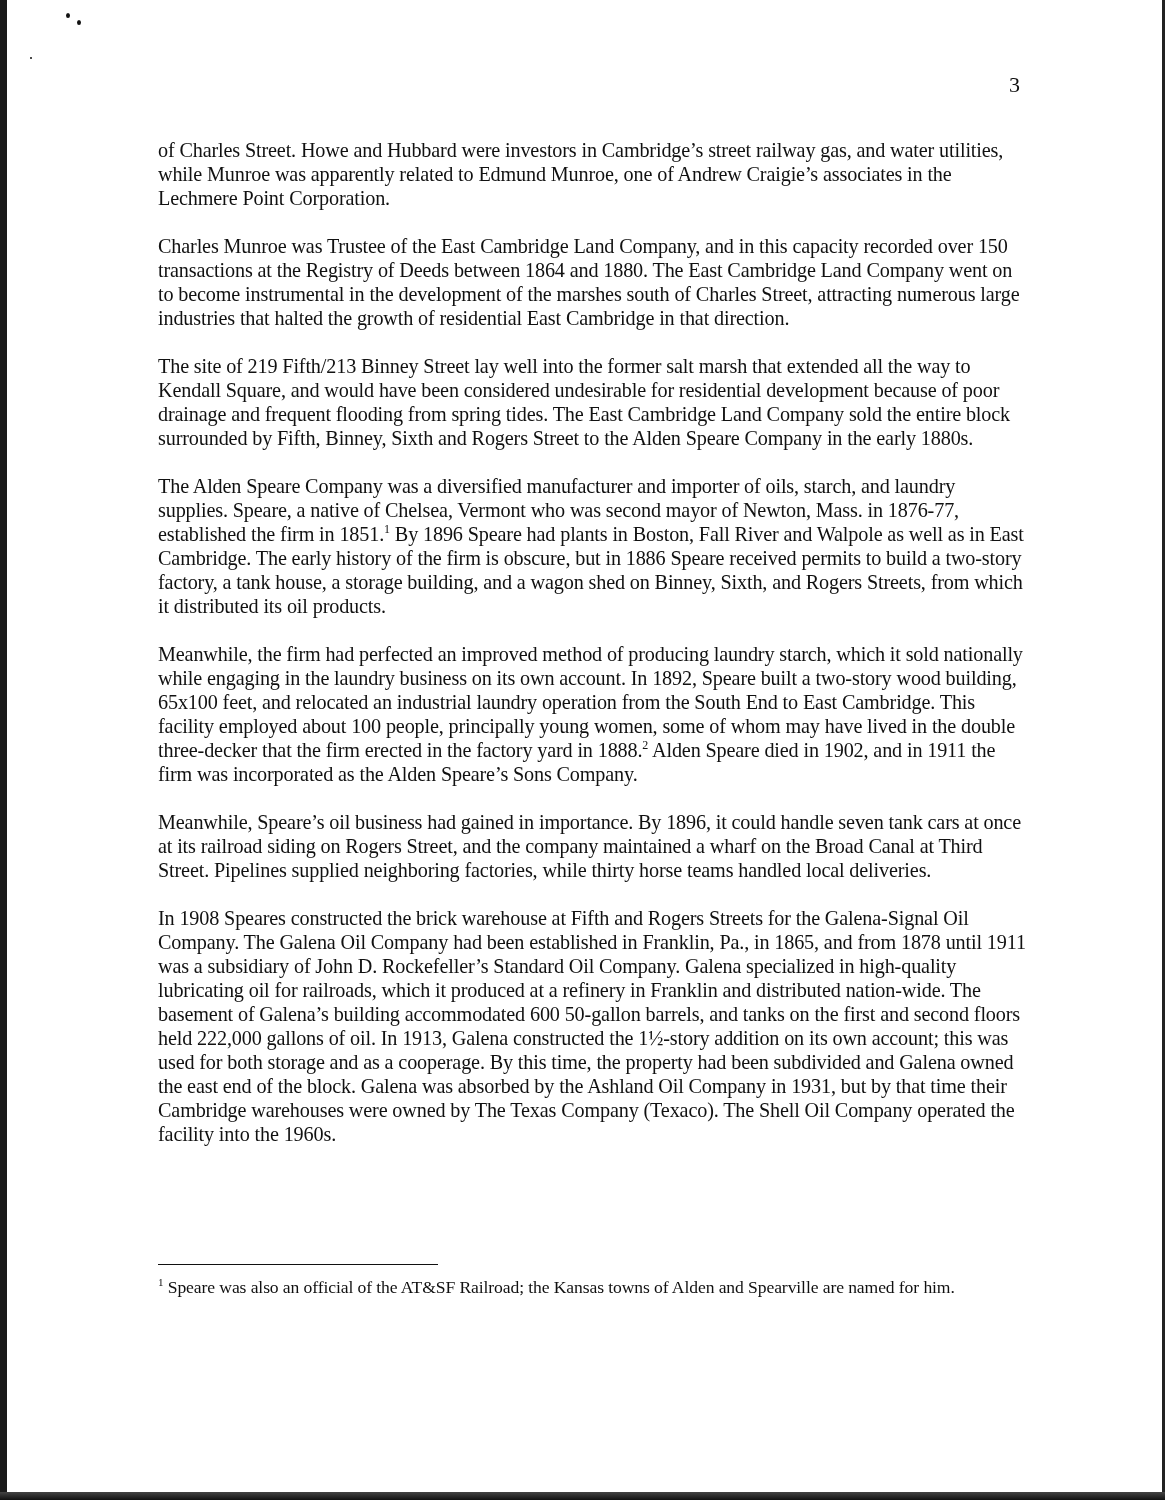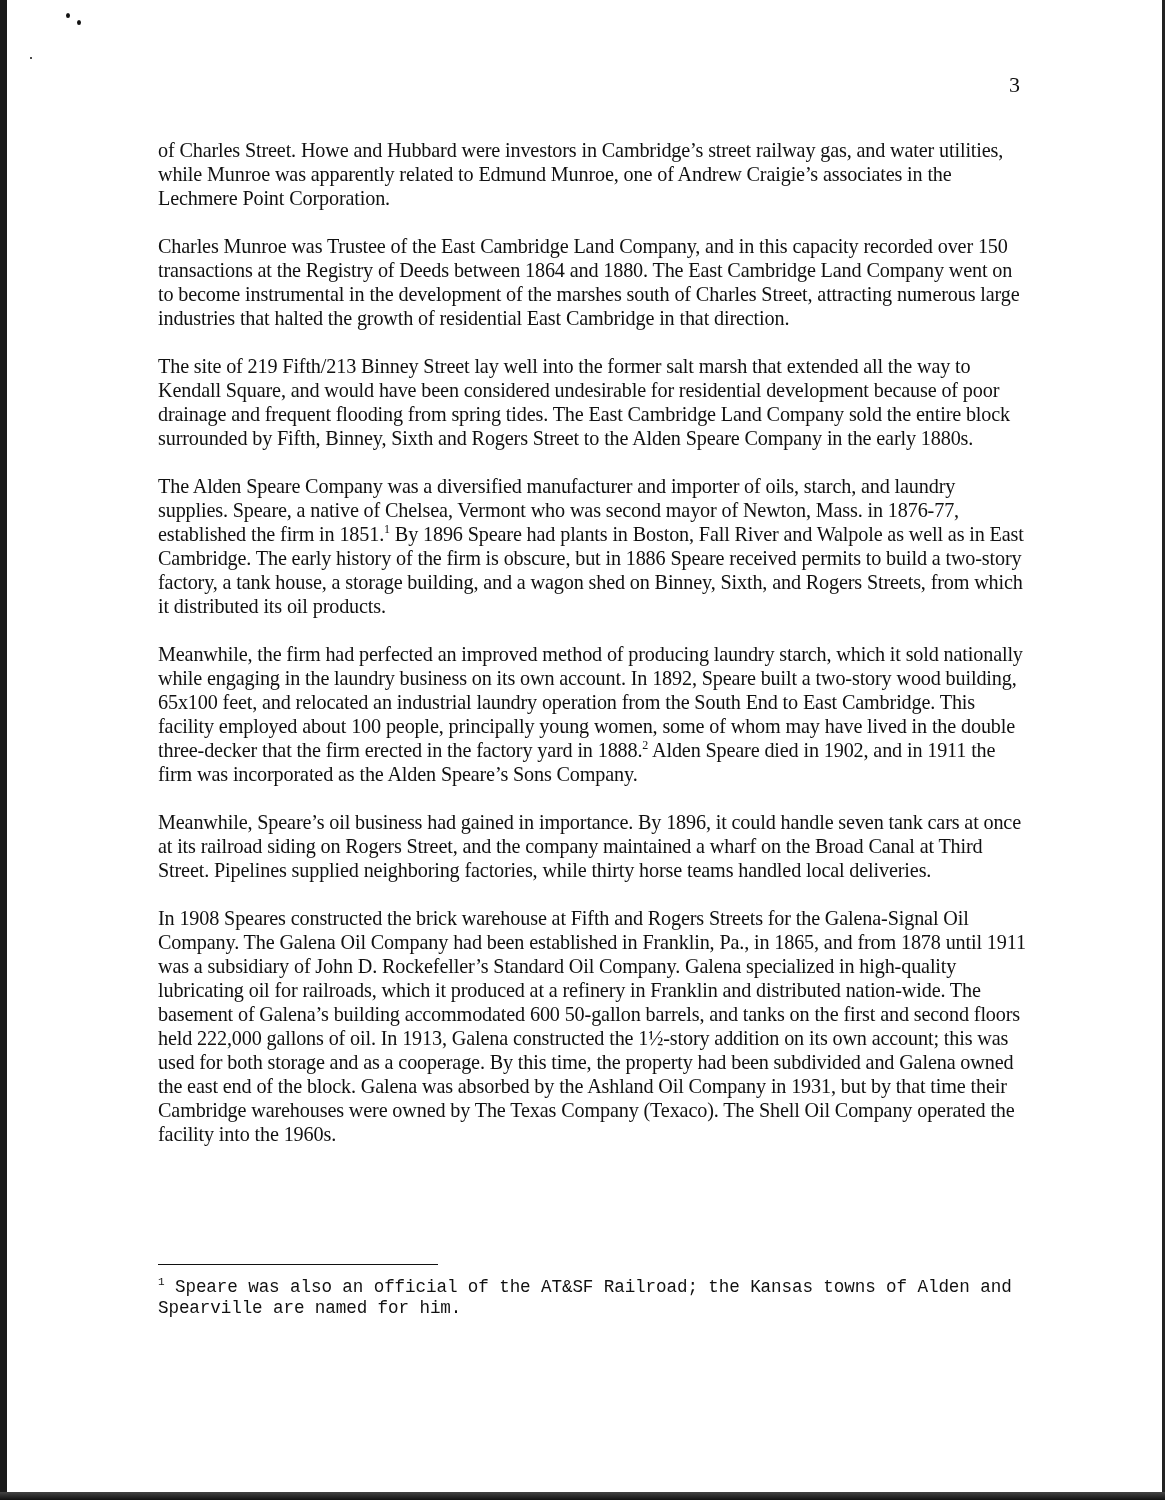--- a/index.html
+++ b/index.html
@@ -10,21 +10,21 @@
   }
   .left-edge { position: absolute; left: 0; top: 0; width: 7px; height: 1500px; background: #1a1a1a; }
   .right-edge { position: absolute; right: 0; top: 0; width: 3px; height: 1500px; background: #222; }
   .bottom-edge { position: absolute; left: 0; bottom: 0; width: 1165px; height: 8px; background: linear-gradient(#444, #111); }
   .speck { position: absolute; background: #111; border-radius: 50%; }
   .page-number { position: absolute; left: 1009px; top: 72px; font-size: 22px; line-height: 26px; }
   .content { position: absolute; left: 158px; top: 138px; width: 870px; }
   .para { margin: 0 0 24px 0; font-size: 20.2px; line-height: 24px; letter-spacing: -0.15px; }
   sup { font-size: 12px; line-height: 0; vertical-align: super; }
   .rule { position: absolute; left: 158px; top: 1264px; width: 280px; height: 0; border-top: 1.5px solid #111; }
-  .footnotes { position: absolute; left: 158px; top: 1277px; width: 860px; font-family: Liberation Mono, monospace; }
+  .footnotes { position: absolute; left: 158px; top: 1277px; width: 860px; }
   .footnote { margin: 0; font-size: 17.6px; line-height: 21px; letter-spacing: -0.1px; }
   .footnote sup { font-size: 11px; }
 </style>
 </head>
 <body>
 
 <div class="left-edge"></div>
 <div class="right-edge"></div>
 <div class="bottom-edge"></div>
 <div class="speck" style="left:66px;top:13px;width:4px;height:5px;"></div>

